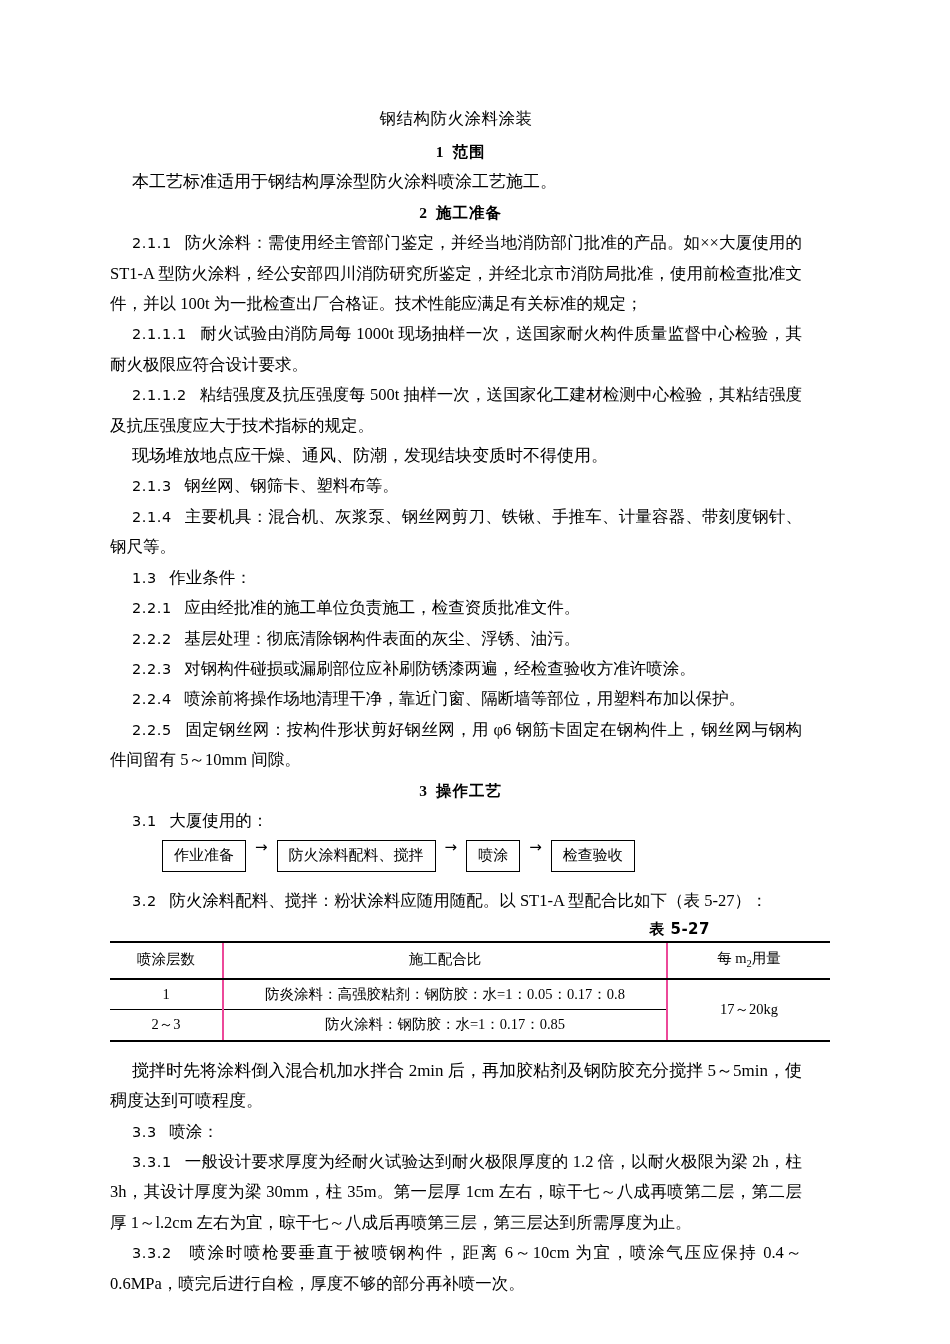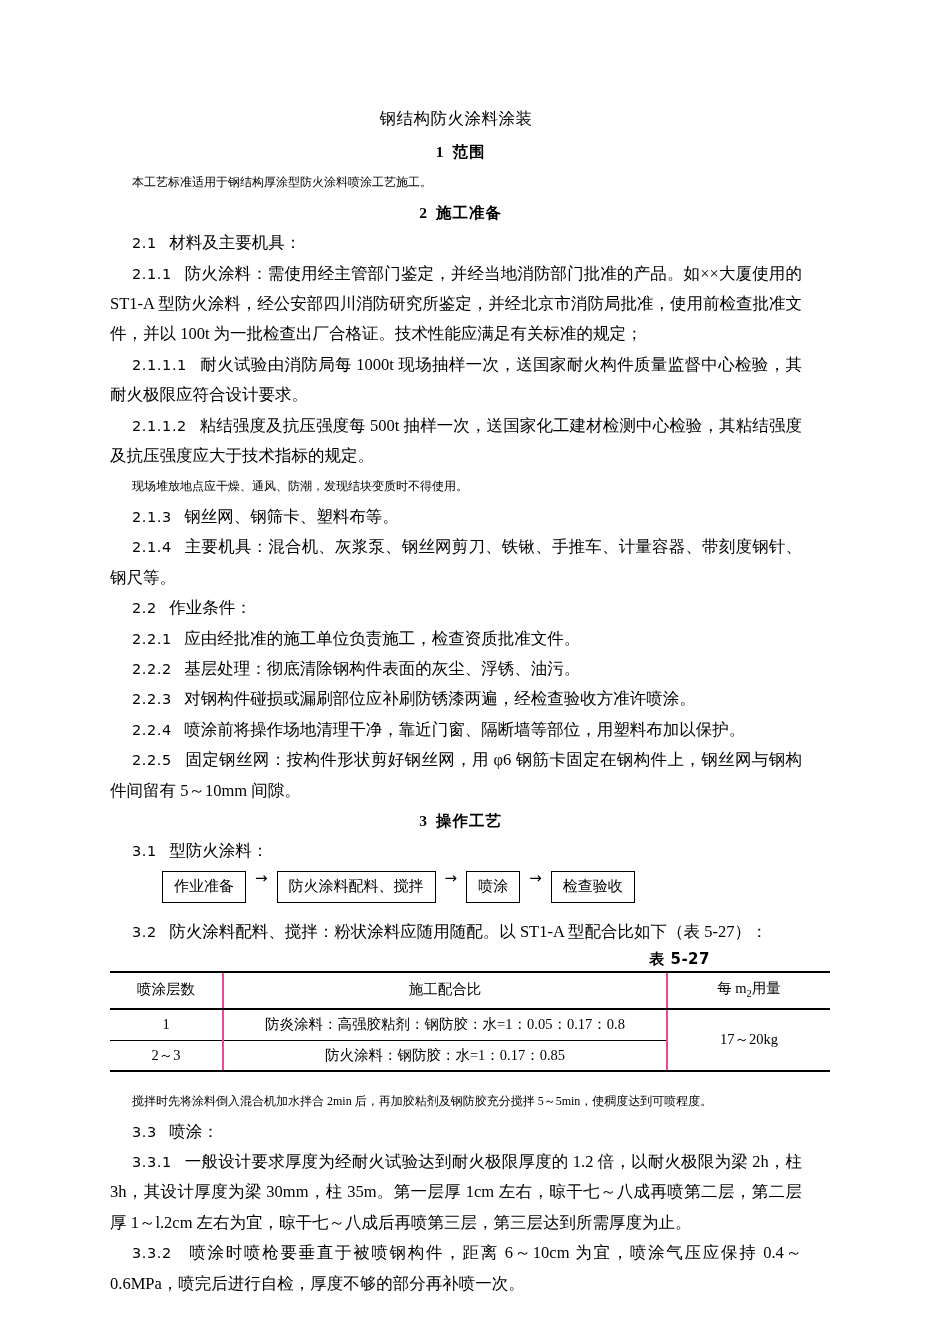--- a/index.html
+++ b/index.html
@@ -35,21 +35,21 @@
     text-align: center;
     font-size: 16.5px;
     line-height: 30px;
     font-weight: normal;
     margin: 0 0 3px 0;
     letter-spacing: 0.5px;
   }
 
   
   .blk {
-    font-size: 12px;
+    font-size: 17px;
     line-height: 30.4px;
     text-align: justify;
     text-justify: inter-ideograph;
     margin: 0;
   }
 
   
   .h1 {
     font-weight: bold;
     font-family: Liberation Serif, serif;
@@ -156,23 +156,20 @@
 
     <div class="h1">
       <span class="num">1</span><span class="txt">范围</span>
     </div>
     <p class="blk ind0">本工艺标准适用于钢结构厚涂型防火涂料喷涂工艺施工。</p>
 
     <div class="h1">
       <span class="num">2</span><span class="txt">施工准备</span>
     </div>
 
-    <p class="item ind1">
-      <span class="num">2.1</span>&nbsp;&nbsp;&nbsp;<span>材料及主要机具：</span>
-    </p>
 
     <p class="item ind1">
       <span class="num">2.1.1</span>&nbsp;&nbsp;&nbsp;<span>防火涂料：需使用经主管部门鉴定，并经当地消防部门批准的产品。如××大厦使用的 ST1-A 型防火涂料，经公安部四川消防研究所鉴定，并经北京市消防局批准，使用前检查批准文件，并以 100t 为一批检查出厂合格证。技术性能应满足有关标准的规定；</span>
     </p>
 
     <p class="item ind1">
       <span class="num">2.1.1.1</span>&nbsp;&nbsp;&nbsp;<span>耐火试验由消防局每 1000t 现场抽样一次，送国家耐火构件质量监督中心检验，其耐火极限应符合设计要求。</span>
     </p>
 
     <p class="item ind1">
@@ -184,21 +181,21 @@
 
     <p class="item ind1">
       <span class="num">2.1.3</span>&nbsp;&nbsp;&nbsp;<span>钢丝网、钢筛卡、塑料布等。</span>
     </p>
 
     <p class="item ind1">
       <span class="num">2.1.4</span>&nbsp;&nbsp;&nbsp;<span>主要机具：混合机、灰浆泵、钢丝网剪刀、铁锹、手推车、计量容器、带刻度钢针、钢尺等。</span>
     </p>
 
     <p class="item ind1">
-      <span class="num">2.2</span>&nbsp;&nbsp;&nbsp;<span>作业条件：</span>
+      <span class="num">1.3</span>&nbsp;&nbsp;&nbsp;<span>作业条件：</span>
     </p>
 
     <p class="item ind1">
       <span class="num">2.2.1</span>&nbsp;&nbsp;&nbsp;<span>应由经批准的施工单位负责施工，检查资质批准文件。</span>
     </p>
 
     <p class="item ind1">
       <span class="num">2.2.2</span>&nbsp;&nbsp;&nbsp;<span>基层处理：彻底清除钢构件表面的灰尘、浮锈、油污。</span>
     </p>
 
@@ -212,21 +209,21 @@
 
     <p class="item ind1">
       <span class="num">2.2.5</span>&nbsp;&nbsp;&nbsp;<span>固定钢丝网：按构件形状剪好钢丝网，用 φ6 钢筋卡固定在钢构件上，钢丝网与钢构件间留有 5～10mm 间隙。</span>
     </p>
 
     <div class="h1">
       <span class="num">3</span><span class="txt">操作工艺</span>
     </div>
 
     <p class="item ind1">
-      <span class="num">3.1</span>&nbsp;&nbsp;&nbsp;<span>型防火涂料：</span>
+      <span class="num">3.1</span>&nbsp;&nbsp;&nbsp;<span>大厦使用的：</span>
     </p>
 
     <div class="flow">
       <div class="flow-box">作业准备</div>
       <div class="flow-arrow">→</div>
       <div class="flow-box">防火涂料配料、搅拌</div>
       <div class="flow-arrow">→</div>
       <div class="flow-box">喷涂</div>
       <div class="flow-arrow">→</div>
       <div class="flow-box">检查验收</div>

